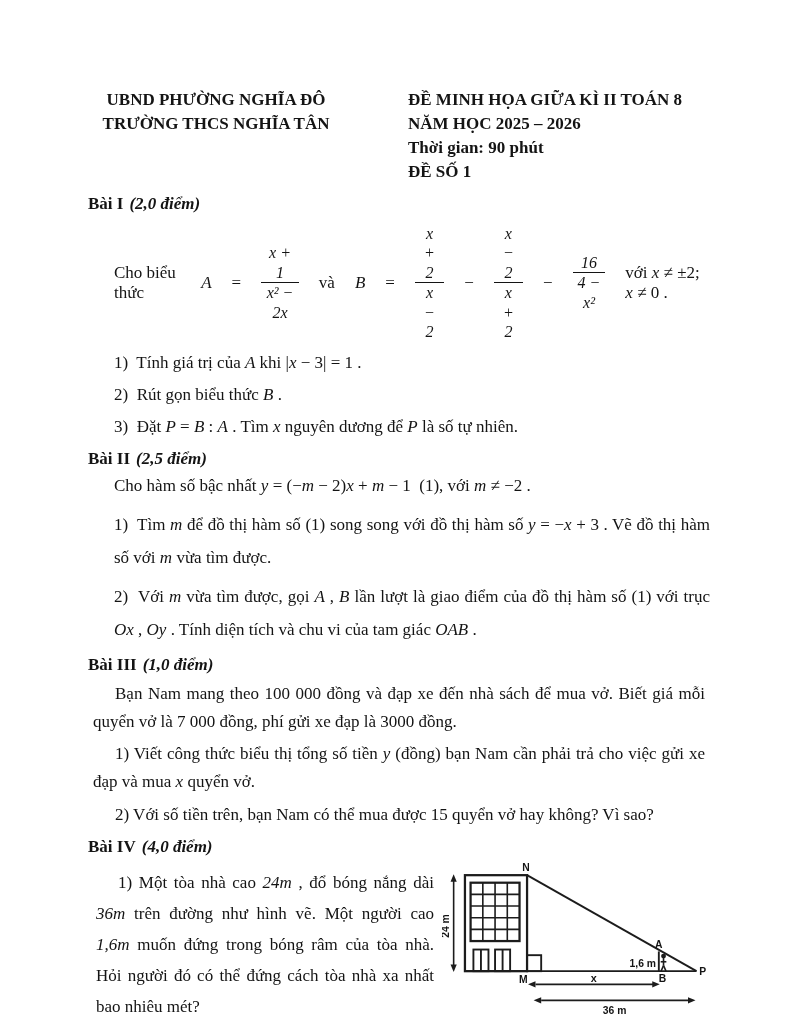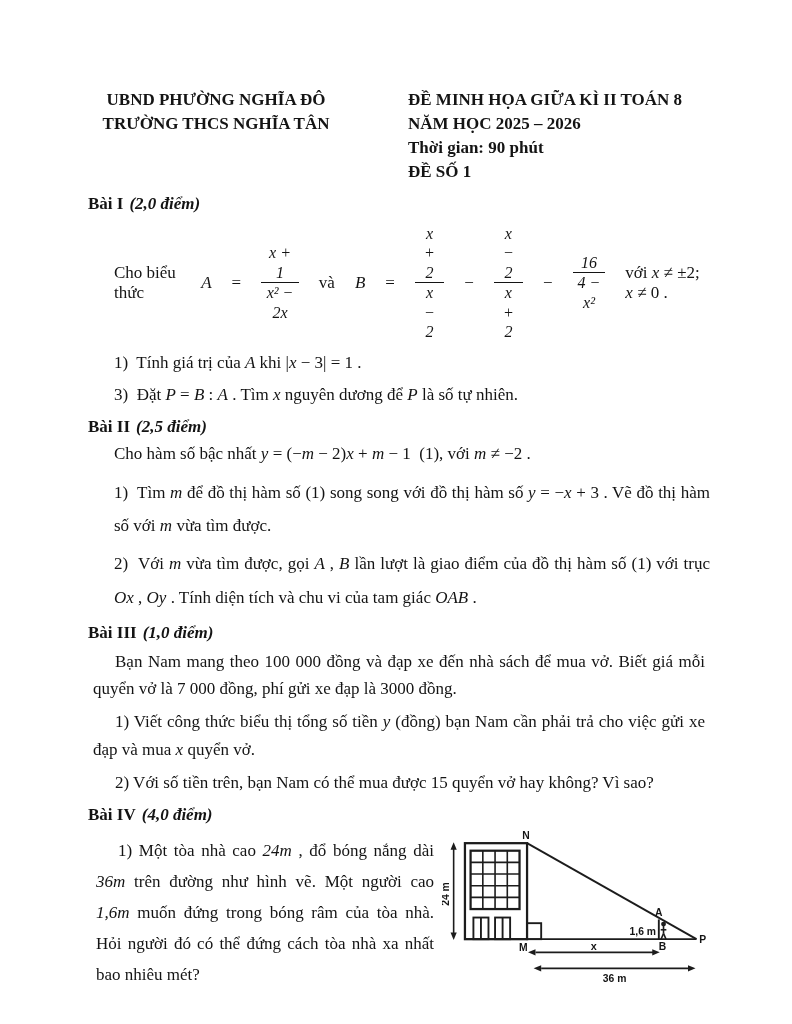--- a/index.html
+++ b/index.html
@@ -87,20 +87,21 @@
         <span class="den">x + 2</span>
       </span>
       <span>−</span>
       <span class="frac mi">
         <span class="num">16</span>
         <span class="den">4 − x²</span>
       </span>
       <span>với <span class="mi">x</span> ≠ ±2; <span class="mi">x</span> ≠ 0 .</span>
     </div>
     <div class="item">1)&nbsp; Tính giá trị của <span class="mi">A</span> khi |<span class="mi">x</span> − 3| = 1 .</div>
+    <div class="item">2)&nbsp; Rút gọn biểu thức <span class="mi">B</span> .</div>
     <div class="item">3)&nbsp; Đặt <span class="mi">P</span> = <span class="mi">B</span> : <span class="mi">A</span> . Tìm <span class="mi">x</span> nguyên dương để <span class="mi">P</span> là số tự nhiên.</div>
   </section>
 
   <section>
     <div class="bai-h">
       <span>Bài II</span><span class="pts">(2,5 điểm)</span>
     </div>
     <div class="item" style="margin-bottom:9px;">Cho hàm số bậc nhất <span class="mi">y</span> = (−<span class="mi">m</span> − 2)<span class="mi">x</span> + <span class="mi">m</span> − 1&nbsp; (1), với <span class="mi">m</span> ≠ −2 .</div>
     <div class="item lh2">1)&nbsp; Tìm <span class="mi">m</span> để đồ thị hàm số (1) song song với đồ thị hàm số <span class="mi">y</span> = −<span class="mi">x</span> + 3 . Vẽ đồ thị hàm số với <span class="mi">m</span> vừa tìm được.</div>
     <div class="item lh2">2)&nbsp; Với <span class="mi">m</span> vừa tìm được, gọi <span class="mi">A</span> , <span class="mi">B</span> lần lượt là giao điểm của đồ thị hàm số (1) với trục <span class="mi">Ox</span> , <span class="mi">Oy</span> . Tính diện tích và chu vi của tam giác <span class="mi">OAB</span> .</div>

